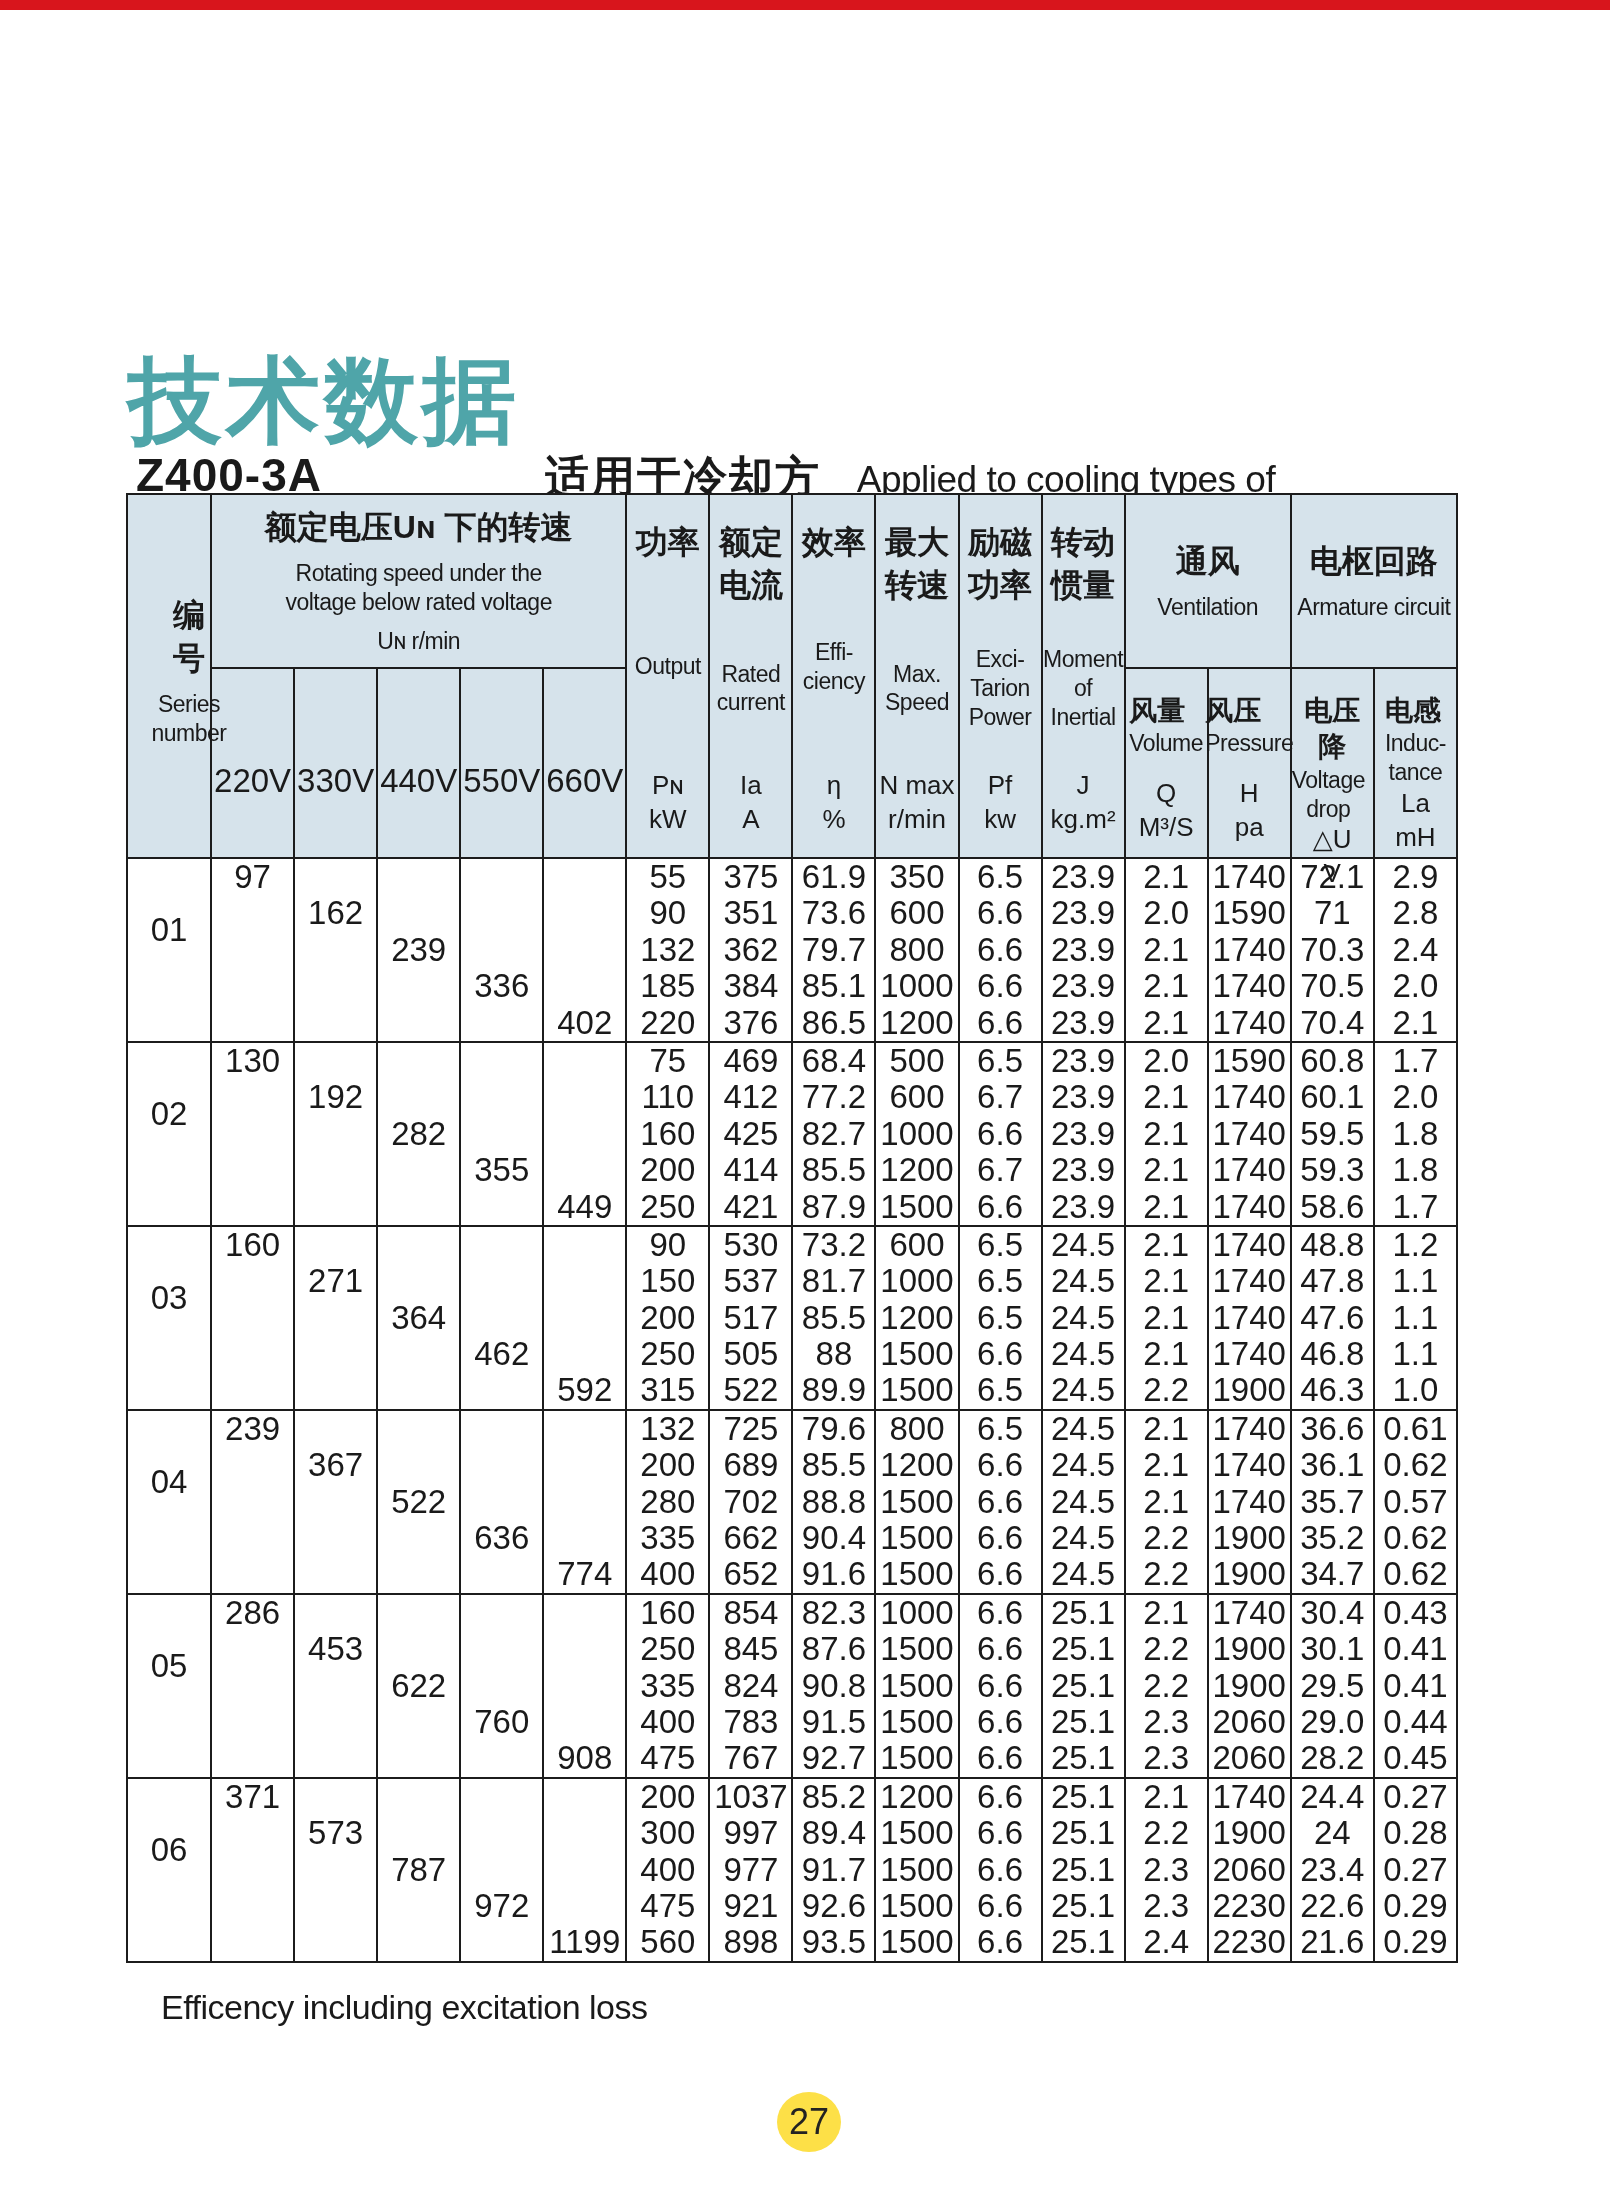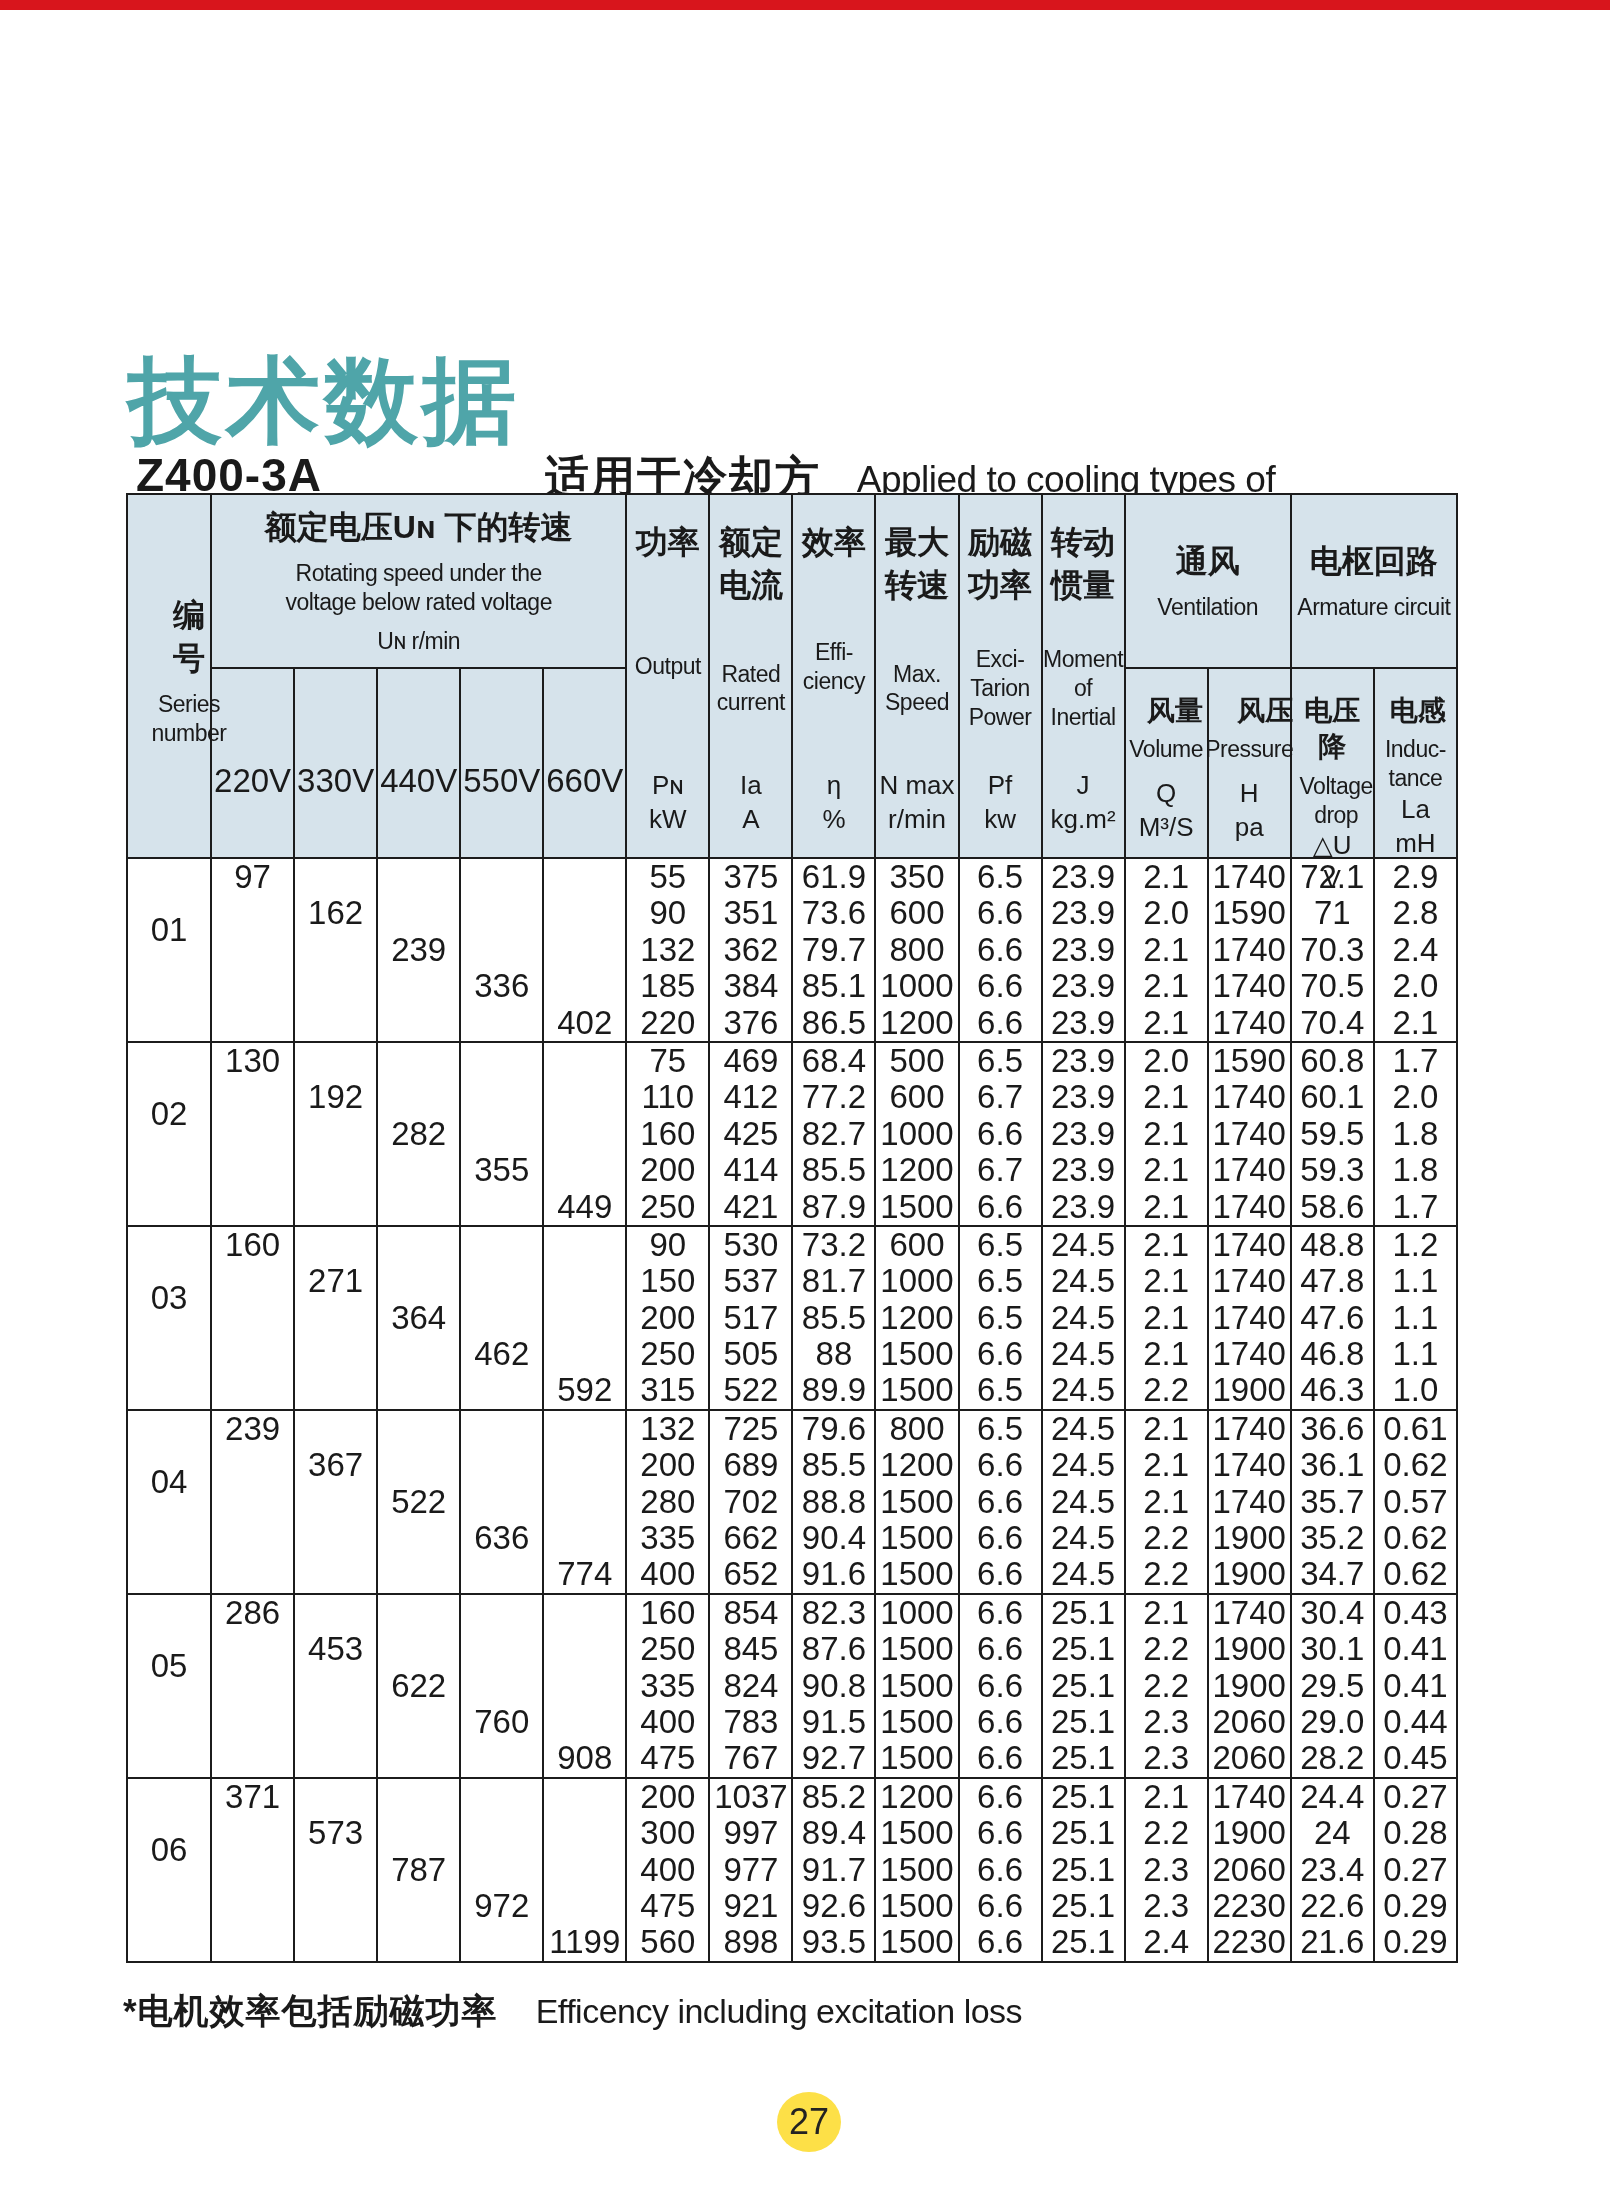--- a/index.html
+++ b/index.html
@@ -41,21 +41,21 @@
   .zh-sub{font-size:28px;font-weight:600;line-height:1.3;}
   .en{font-size:23px;line-height:1.25;letter-spacing:-0.5px;}
   .sym{font-size:26px;line-height:1.3;}
 
   .hgroup-center{height:100%;min-height:160px;display:flex;flex-direction:column;
     align-items:center;justify-content:center;gap:10px;text-align:center;}
   .hstack{height:352px;display:flex;flex-direction:column;align-items:center;
     justify-content:space-between;text-align:center;padding:26px 0 10px;box-sizing:border-box;gap:20px;}
   .hstack2{height:184px;display:flex;flex-direction:column;align-items:center;
     justify-content:space-between;text-align:center;padding:24px 0 8px;box-sizing:border-box;}
-  .hstack2 .top{display:flex;flex-direction:column;align-items:flex-end;gap:6px;}
+  .hstack2 .top{display:flex;flex-direction:column;align-items:flex-start;}
   .volt-th{height:184px;display:flex;align-items:center;justify-content:center;
     padding-top:40px;box-sizing:border-box;font-size:33px;}
 
   tbody tr.block{height:182px;}
   tbody td{vertical-align:top;}
   .ln{height:36.4px;line-height:36.4px;text-align:center;font-size:33px;}
   .series-num{height:142px;display:flex;align-items:center;justify-content:center;font-size:33px;}
 
   
   .footnote{position:absolute;left:123px;top:1988px;display:flex;align-items:baseline;}
@@ -908,17 +908,16 @@
           <div class="ln">0.28</div>
           <div class="ln">0.27</div>
           <div class="ln">0.29</div>
           <div class="ln">0.29</div>
         </td>
       </tr>
     </tbody>
 </table>
 
 <div class="footnote">
-  <span class="footnote-zh">*电机效率包括励磁功率</span>
   <span class="footnote-en">Efficency including excitation loss</span>
 </div>
 
 <div class="page-num">27</div>
 
 </body></html>

